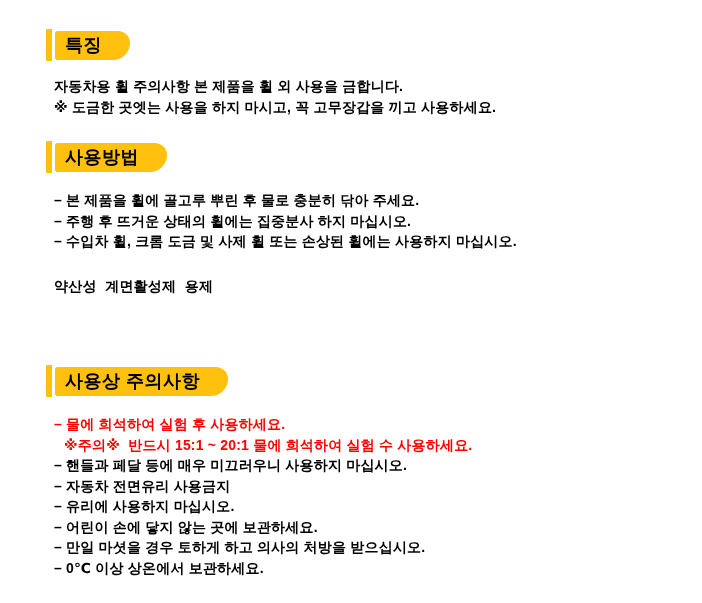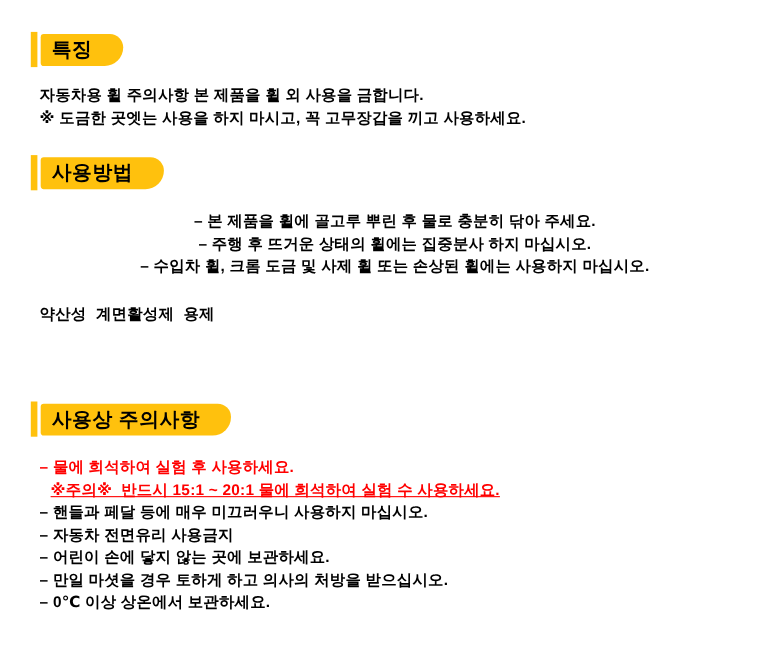--- a/index.html
+++ b/index.html
@@ -9,21 +9,21 @@
   }
   .page {
     position: relative;
     width: 702px;
     height: 603px;
     background: var(--page-bg, #ffffff);
     font-family: "Liberation Sans", "DejaVu Sans", sans-serif;
     font-weight: 700;
     color: var(--text-black, #000000);
     box-sizing: border-box;
-    padding: 29px 20px 0 28px;
+    padding: 29px 20px 0 46px;
     overflow: hidden;
   }
   .section { }
   .section-header {
     display: flex;
     align-items: center;
     height: 32px;
   }
   .header-bar {
     width: 6px;
@@ -46,25 +46,25 @@
   .section-body {
     padding-left: 8px;
   }
   .line {
     font-size: 14px;
     line-height: 20.5px;
     letter-spacing: 0.2px;
     white-space: pre-wrap;
   }
   .line.red { color: var(--text-red, #FF0000); }
-  .line.indent { padding-left: 10px; text-decoration: underline; }
+  .line.indent { padding-left: 10px; }
 
   
   .section-1 .section-body { margin-top: 15px; }
-  .section-2 { margin-top: 24px; text-align: center; }
+  .section-2 { margin-top: 24px; }
   .section-2 .section-body { margin-top: 17px; }
   .section-3 { margin-top: 25px; }
   .section-3 .section-body { margin-top: 12px; font-family: Liberation Mono, monospace; }
   .section-4 { margin-top: 68px; }
   .section-4 .section-body { margin-top: 17px; }
 </style>
 </head>
 <body>
 
 <div class="page" style="--page-bg: #FFFFFF; --tag-yellow: #FFC10D; --text-black: #000000; --text-red: #FF0000;">
@@ -98,19 +98,20 @@
       <div class="section section-4">
         <div class="section-header">
           <span class="header-bar"></span>
           <span class="header-tag">사용상 주의사항</span>
         </div>
         <div class="section-body">
           <div class="line red">– 물에 희석하여 실험 후 사용하세요.</div>
           <div class="line red indent">※주의※  반드시 15:1 ~ 20:1 물에 희석하여 실험 수 사용하세요.</div>
           <div class="line">– 핸들과 페달 등에 매우 미끄러우니 사용하지 마십시오.</div>
           <div class="line">– 자동차 전면유리 사용금지</div>
+          <div class="line">– 유리에 사용하지 마십시오.</div>
           <div class="line">– 어린이 손에 닿지 않는 곳에 보관하세요.</div>
           <div class="line">– 만일 마셧을 경우 토하게 하고 의사의 처방을 받으십시오.</div>
           <div class="line">– 0℃ 이상 상온에서 보관하세요.</div>
         </div>
       </div>
     </div>
 </div>
 
 </body></html>

